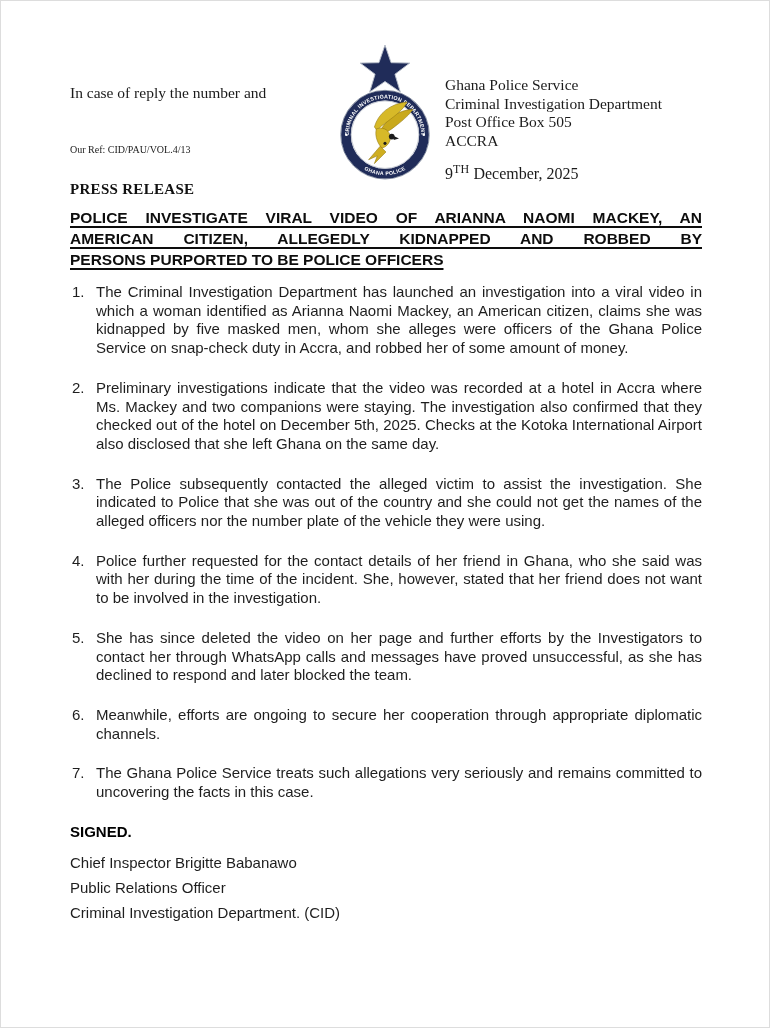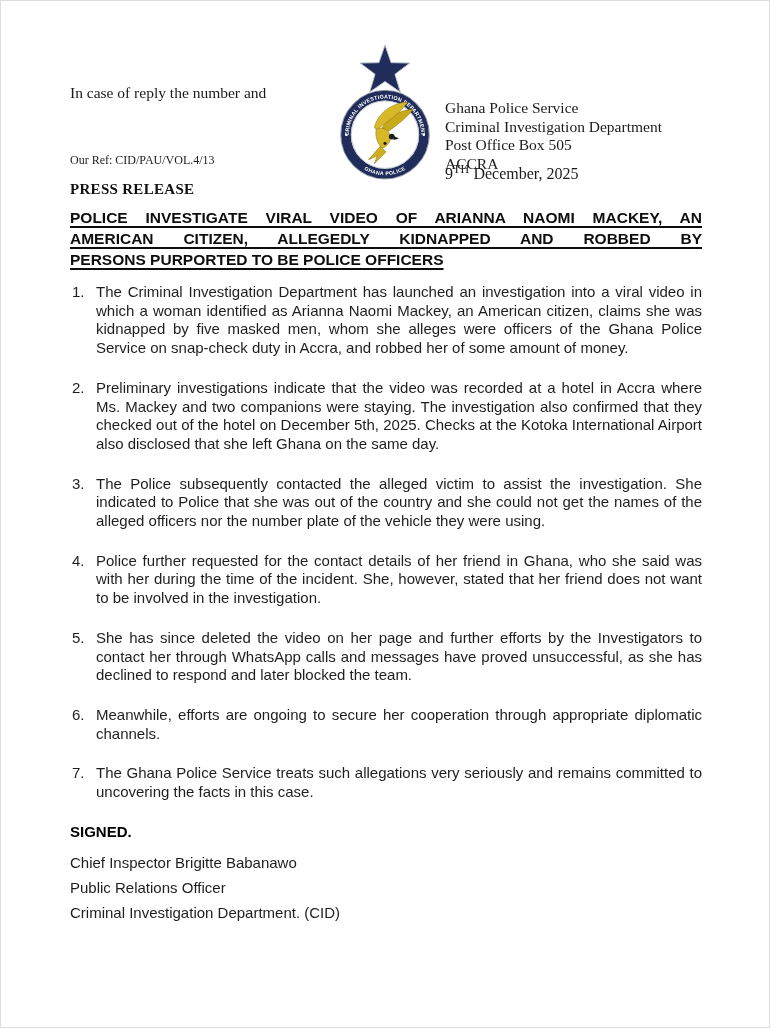--- a/index.html
+++ b/index.html
@@ -12,33 +12,33 @@
     color:#1c1c1c;
     box-shadow:0 0 0 1px #ddd inset;
   }
   
   .reply-note{
     position:absolute;left:70px;top:84px;
     font-family:"Liberation Serif",serif;
     font-size:15.5px;line-height:18.5px;color:#1b1b1b;
   }
   .our-ref{
-    position:absolute;left:70px;top:153px;
+    position:absolute;left:70px;top:144px;
     font-family:"Liberation Serif",serif;
-    font-size:12px;color:#1b1b1b;
+    font-size:10px;color:#1b1b1b;
   }
   .press-label{
     position:absolute;left:70px;top:181px;
     font-family:"Liberation Serif",serif;
     font-weight:bold;font-size:15px;letter-spacing:.3px;color:#111;
   }
   .org-address{
     position:absolute;left:445px;top:76px;
     font-family:"Liberation Serif",serif;
-    font-size:15.5px;line-height:18.5px;color:#1b1b1b;margin-top:23px;
+    font-size:15.5px;line-height:18.5px;color:#1b1b1b;
   }
   .letter-date{
     position:absolute;left:445px;top:162px;
     font-family:"Liberation Serif",serif;
     font-size:16px;color:#1b1b1b;
   }
   .letter-date sup{font-size:12px;vertical-align:super;letter-spacing:.2px;}
   .letter-date .date-rest{margin-left:4px;margin-top:42px;}
   .logo{position:absolute;left:332px;top:44px;width:106px;height:137px;}
   

